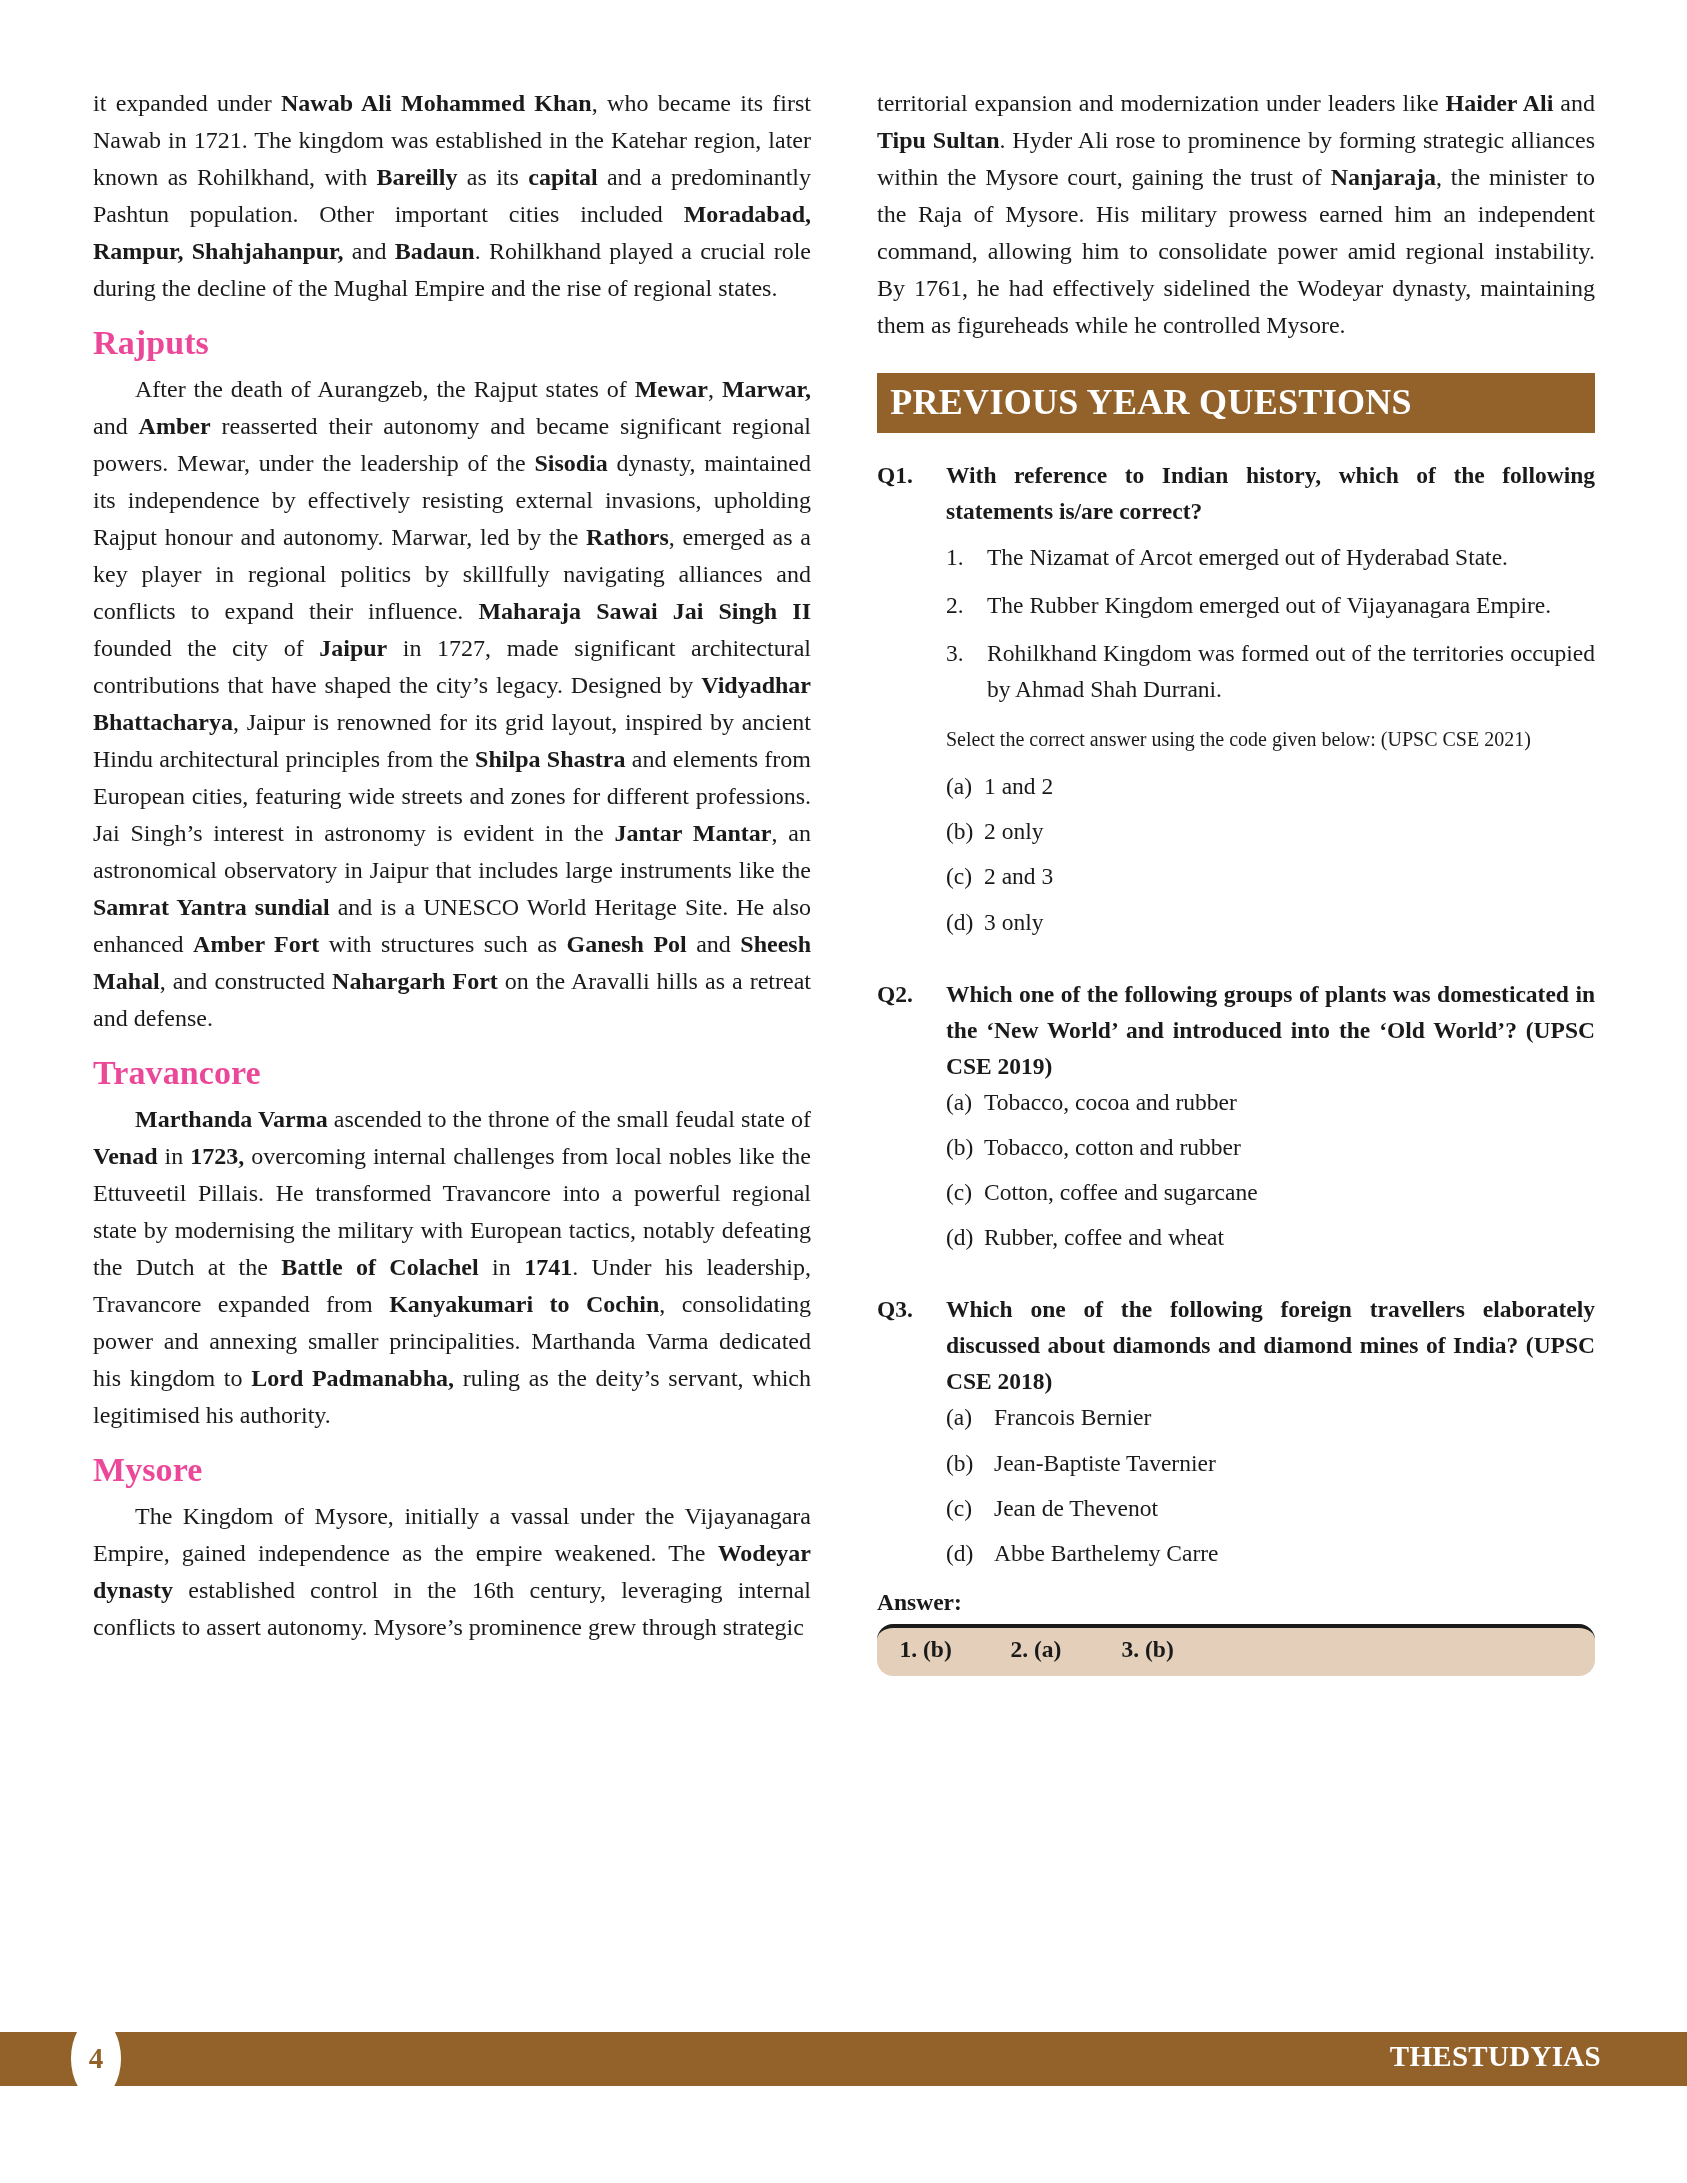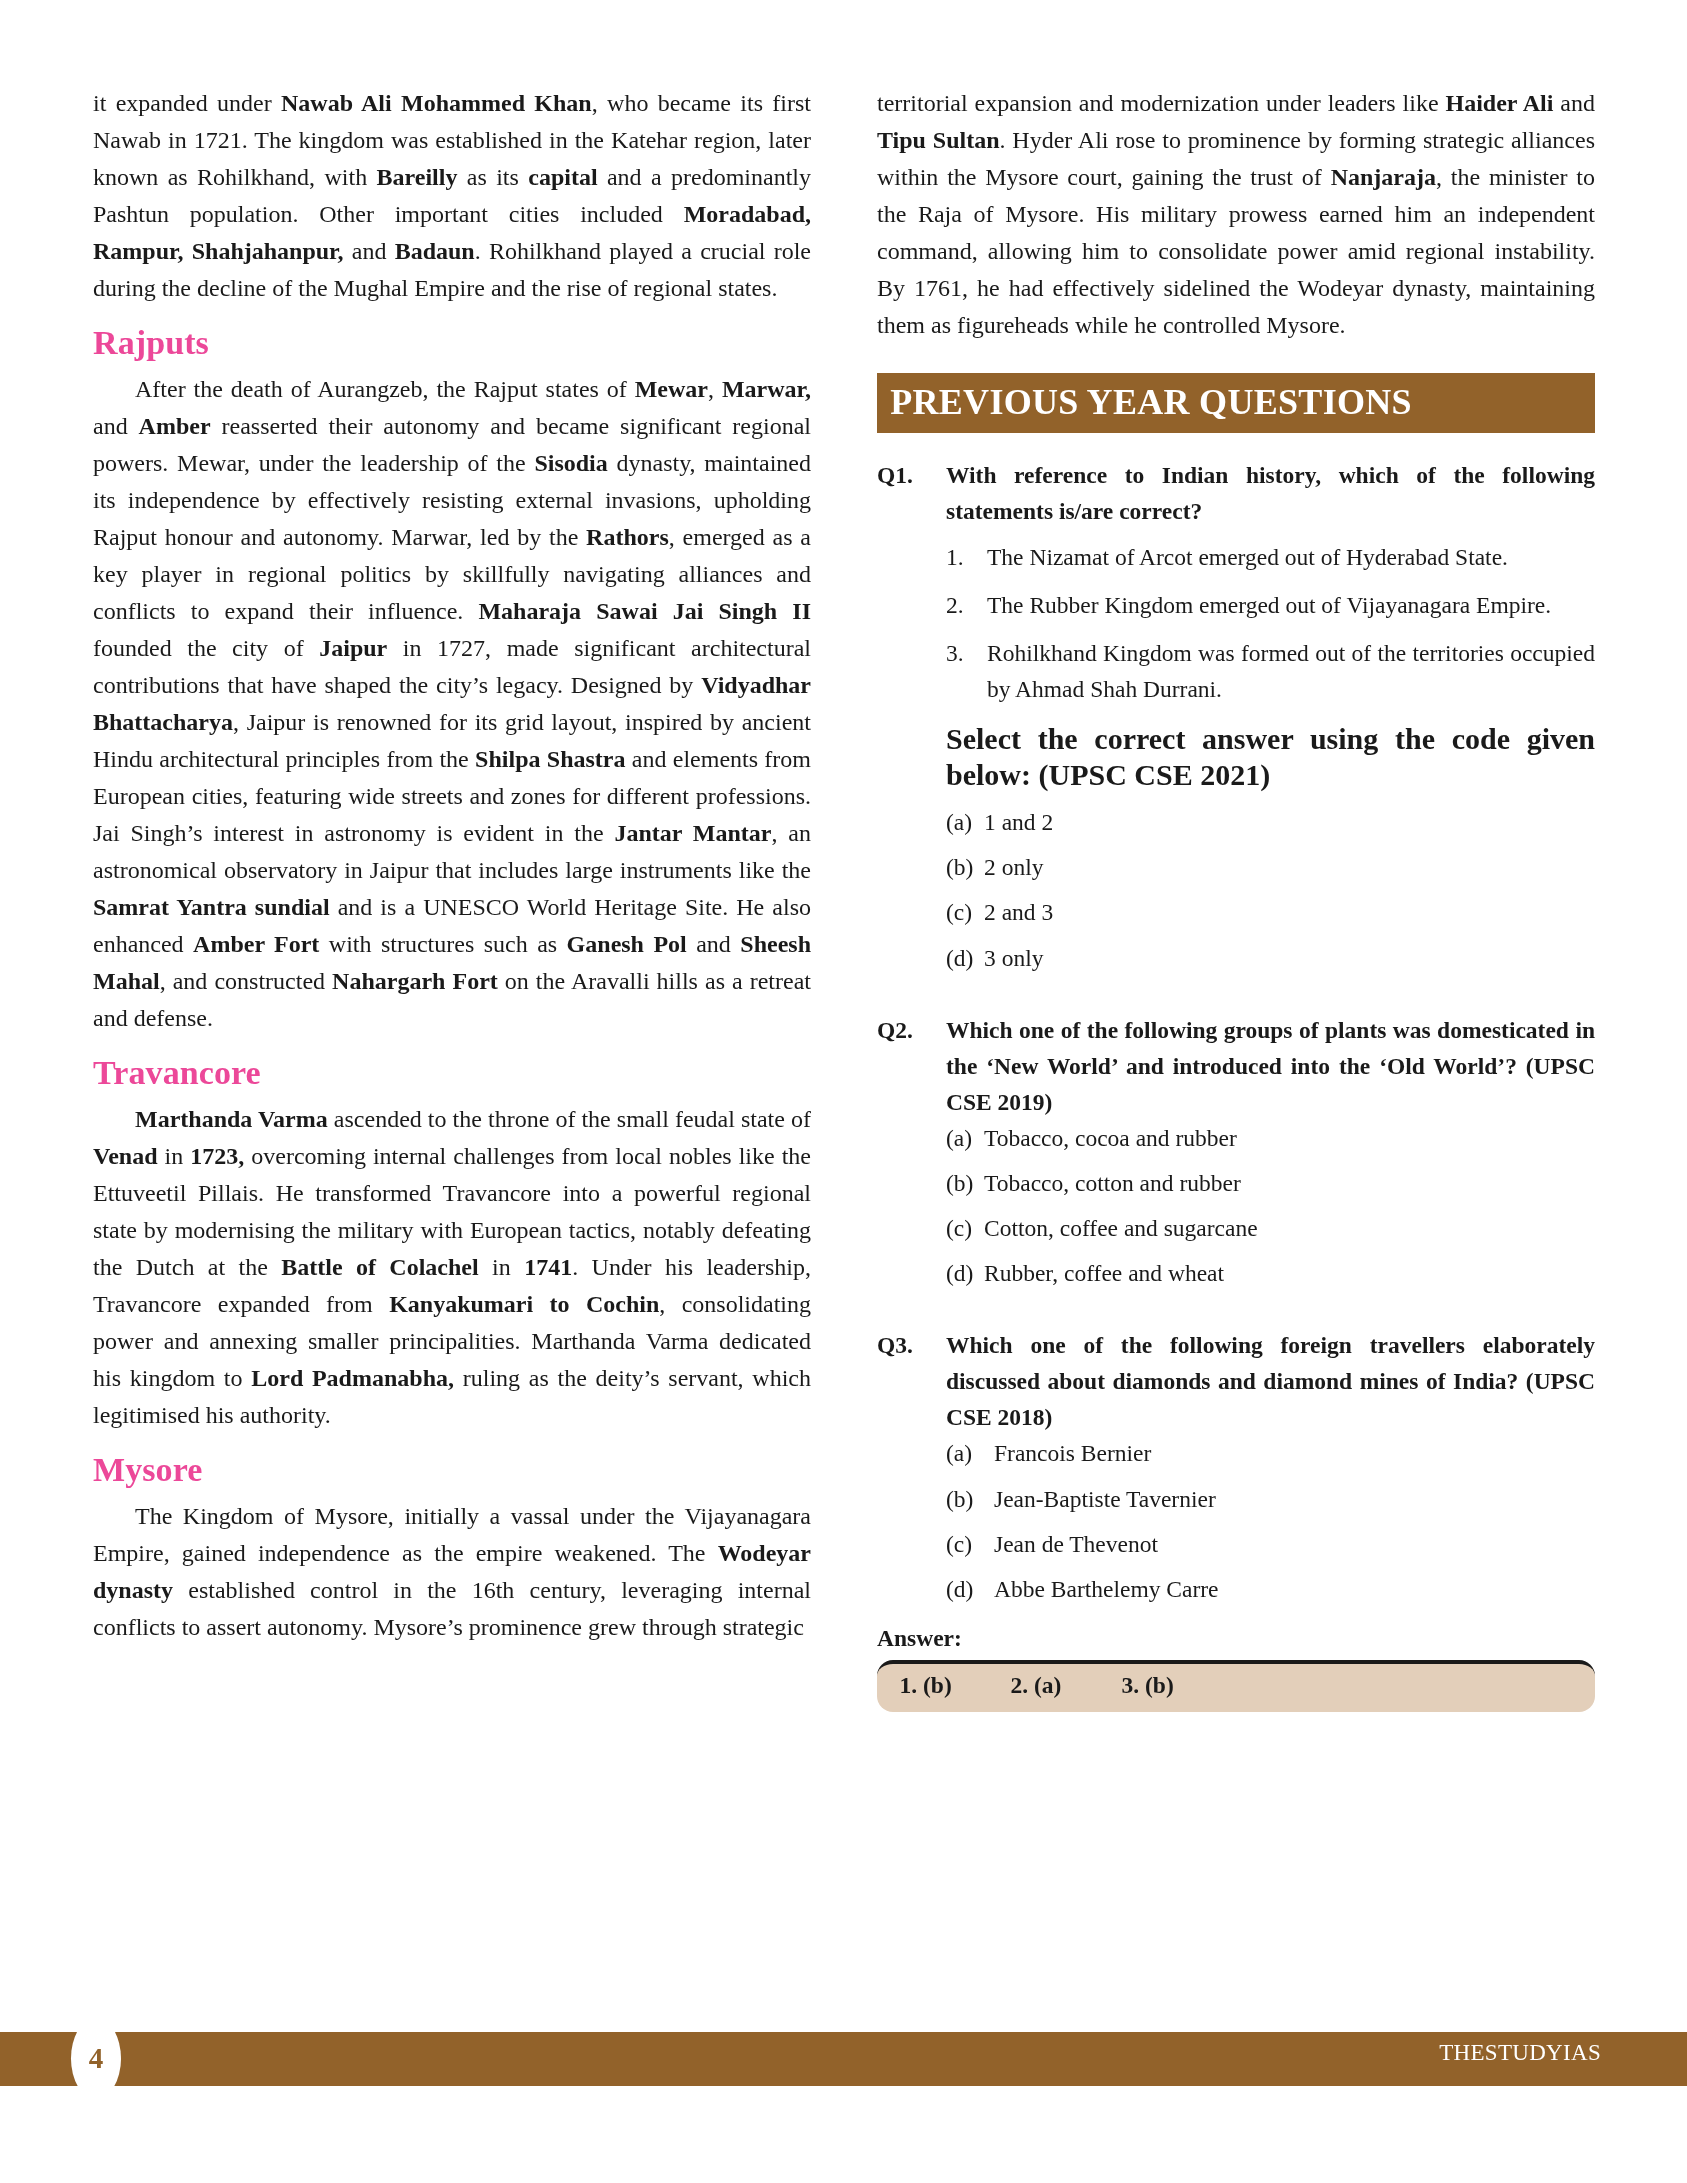--- a/index.html
+++ b/index.html
@@ -111,23 +111,23 @@
     flex: 0 0 41px;
   }
   .stmt-text {
     flex: 1 1 auto;
     text-align: justify;
     text-justify: inter-word;
   }
 
   .select-line {
     margin: 14.6px 0 10.6px 69px;
-    font-size: 30px;
+    font-size: 20px;
     line-height: 36px;
-    font-weight: bold;
+    font-weight: normal;
     text-align: justify;
     text-justify: inter-word;
   }
 
   .opt-list { margin: 0 0 0 69px; padding: 0; list-style: none; }
   .opt-row {
     display: flex;
     align-items: flex-start;
     font-size: 23.5px;
     line-height: 36px;
@@ -185,22 +185,22 @@
     justify-content: center;
     font-size: 29px;
     font-weight: bold;
     color: #92622a;
     font-family: "Liberation Serif", "DejaVu Serif", serif;
   }
   .brand {
     position: absolute;
     right: 86px;
     top: 2040px;
-    font-size: 23px;
-    font-weight: normal;
+    font-size: 29px;
+    font-weight: bold;
     color: #ffffff;
     letter-spacing: 0.3px;
     font-family: "Liberation Serif", "DejaVu Serif", serif;
   }
 </style>
 </head>
 <body>
 
 <div class="page">
 

